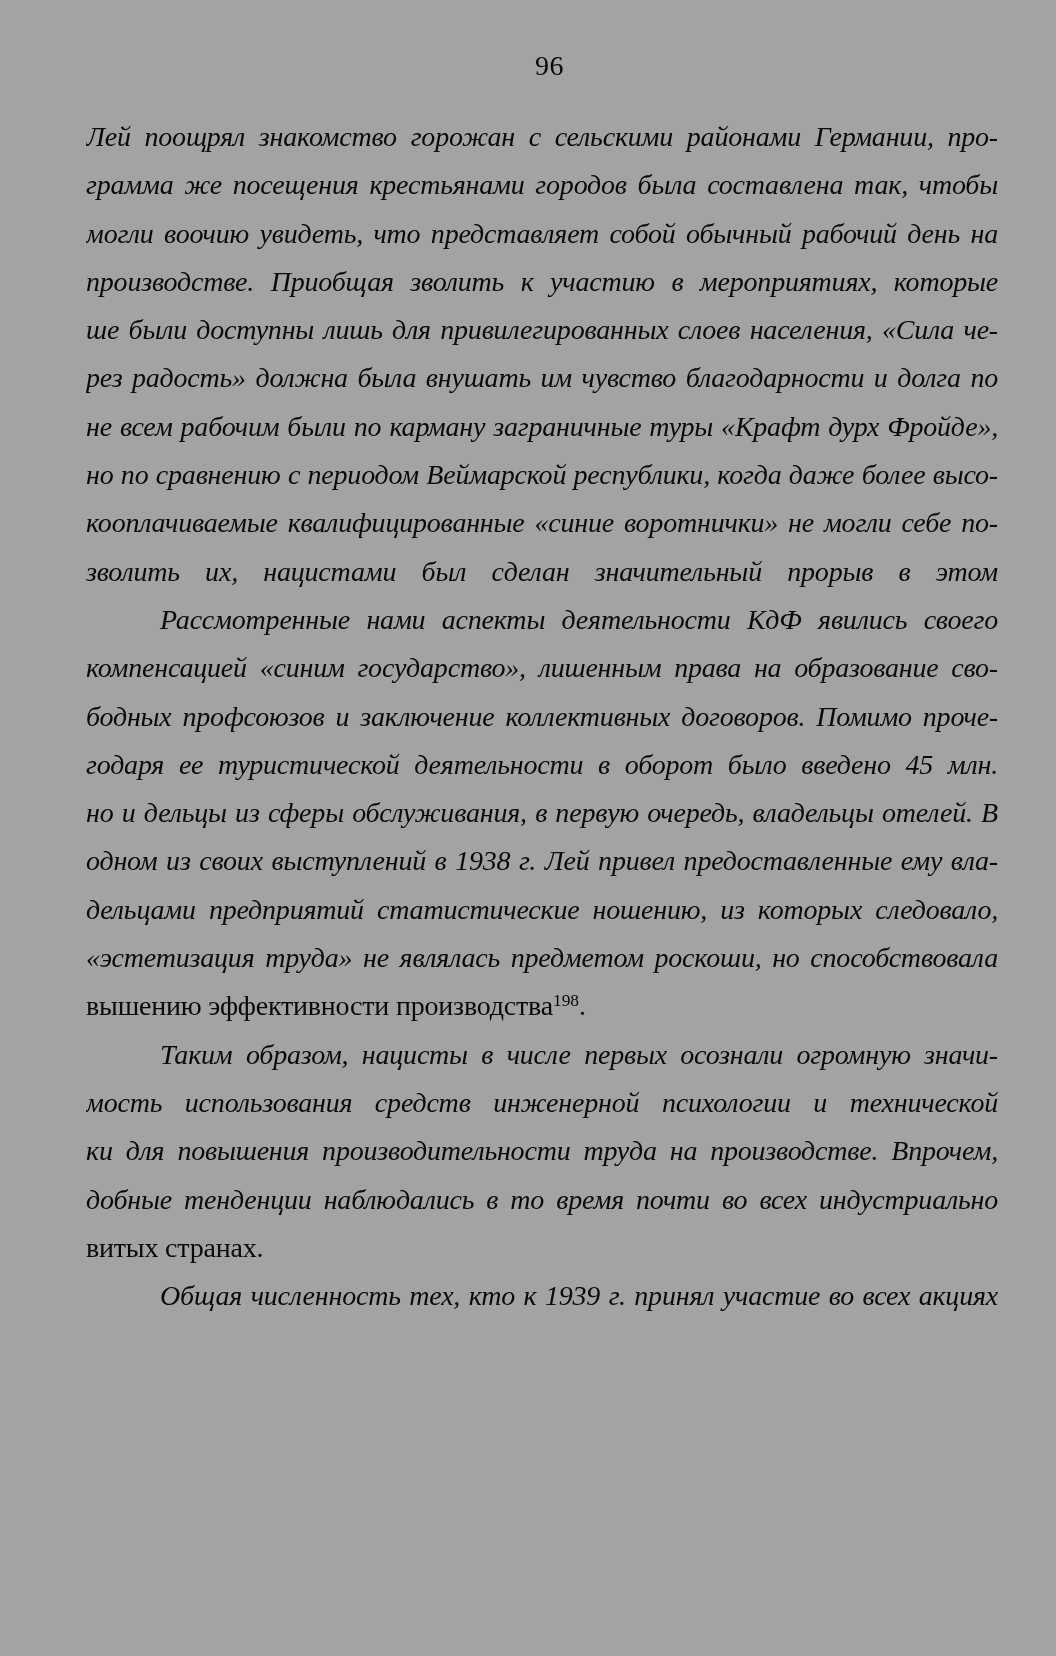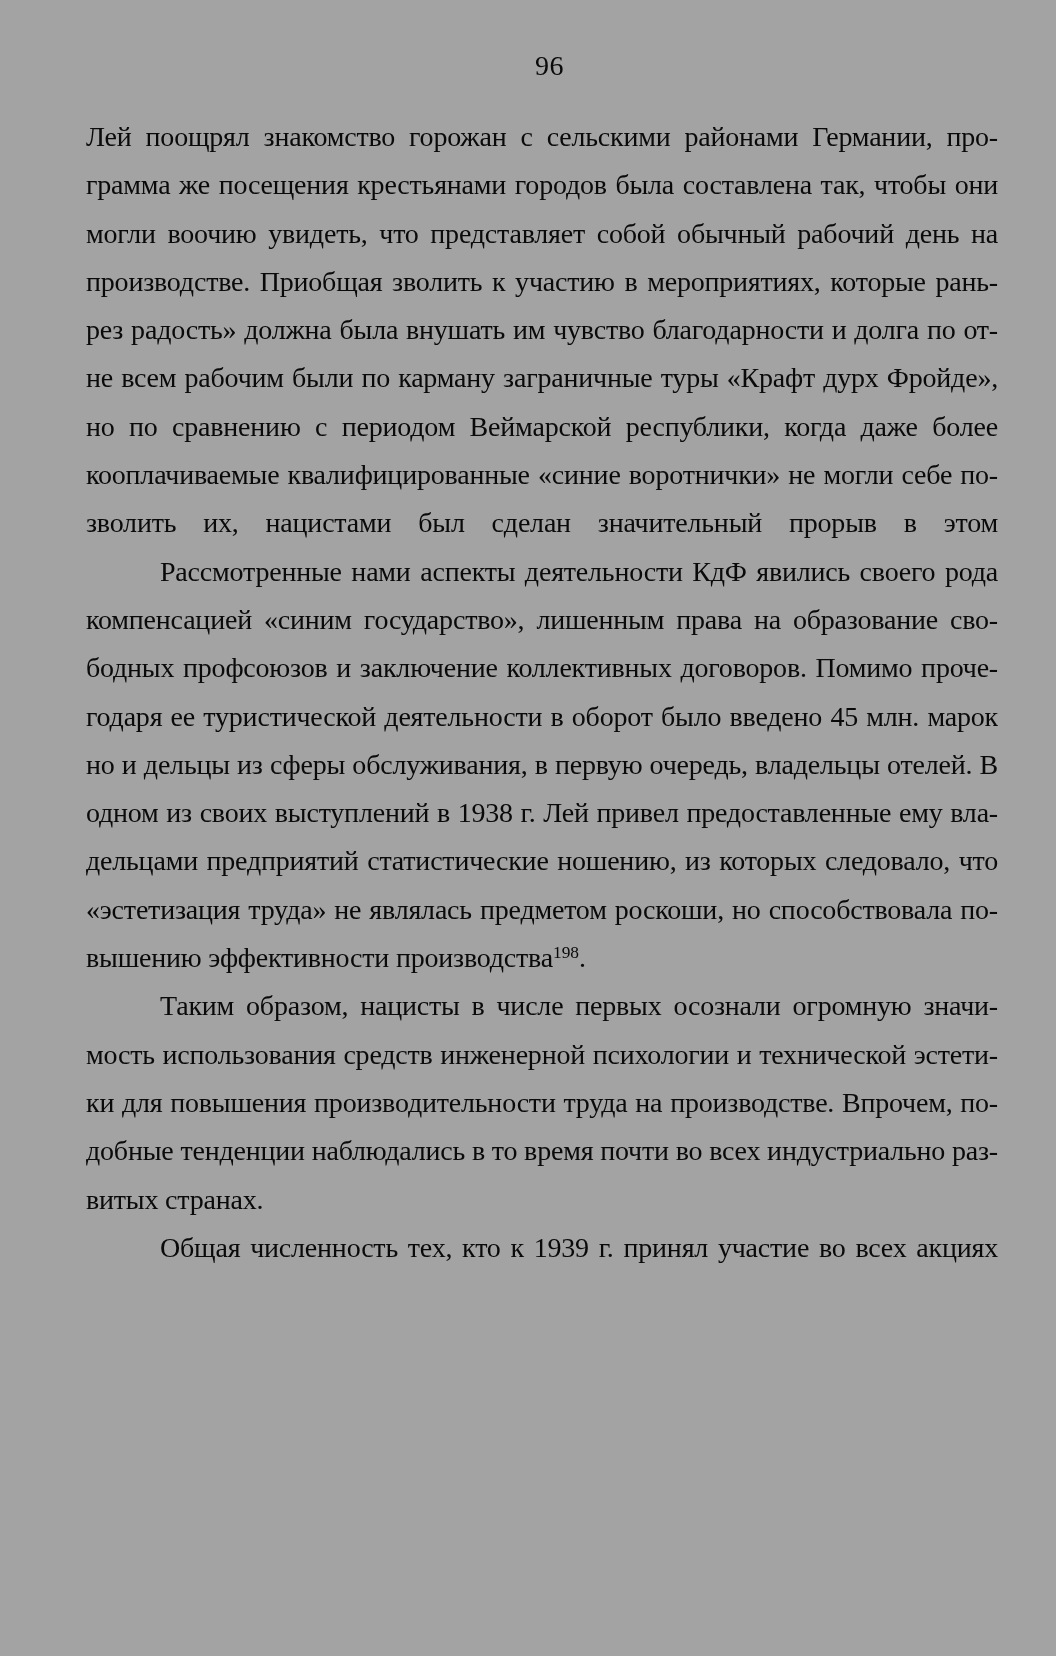--- a/index.html
+++ b/index.html
@@ -38,20 +38,21 @@
     line-height: 48.3px;
     font-size: 28px;
     letter-spacing: -0.2px;
     white-space: normal;
     text-align: justify;
     text-align-last: left;
     overflow: hidden;
   }
   .line.j {
     text-align-last: justify;
+    font-style: italic;
   }
   .line.ind {
     text-indent: 74px;
   }
   .line sup {
     font-size: 0.62em;
     vertical-align: baseline;
     position: relative;
     top: -0.55em;
     line-height: 0;
@@ -61,20 +62,21 @@
 </head>
 <body>
 
 <div class="page">
   <div class="page-number">96</div>
   <div class="text-block">
       <div class="line j">Лей поощрял знакомство горожан с сельскими районами Германии, про-</div>
       <div class="line j">грамма же посещения крестьянами городов была составлена так, чтобы они</div>
       <div class="line j">могли воочию увидеть, что представляет собой обычный рабочий день на</div>
       <div class="line j">производстве. Приобщая зволить к участию в мероприятиях, которые рань-</div>
+      <div class="line j">ше были доступны лишь для привилегированных слоев населения, «Сила че-</div>
       <div class="line j">рез радость» должна была внушать им чувство благодарности и долга по от-</div>
       <div class="line j">не всем рабочим были по карману заграничные туры «Крафт дурх Фройде»,</div>
       <div class="line j">но по сравнению с периодом Веймарской республики, когда даже более высо-</div>
       <div class="line j">кооплачиваемые квалифицированные «синие воротнички» не могли себе по-</div>
       <div class="line j">зволить их, нацистами был сделан значительный прорыв в этом направлении).</div>
       <div class="line j ind">Рассмотренные нами аспекты деятельности КдФ явились своего рода</div>
       <div class="line j">компенсацией «синим государство», лишенным права на образование сво-</div>
       <div class="line j">бодных профсоюзов и заключение коллективных договоров. Помимо проче-</div>
       <div class="line j">годаря ее туристической деятельности в оборот было введено 45 млн. марок в</div>
       <div class="line j">но и дельцы из сферы обслуживания, в первую очередь, владельцы отелей. В</div>

